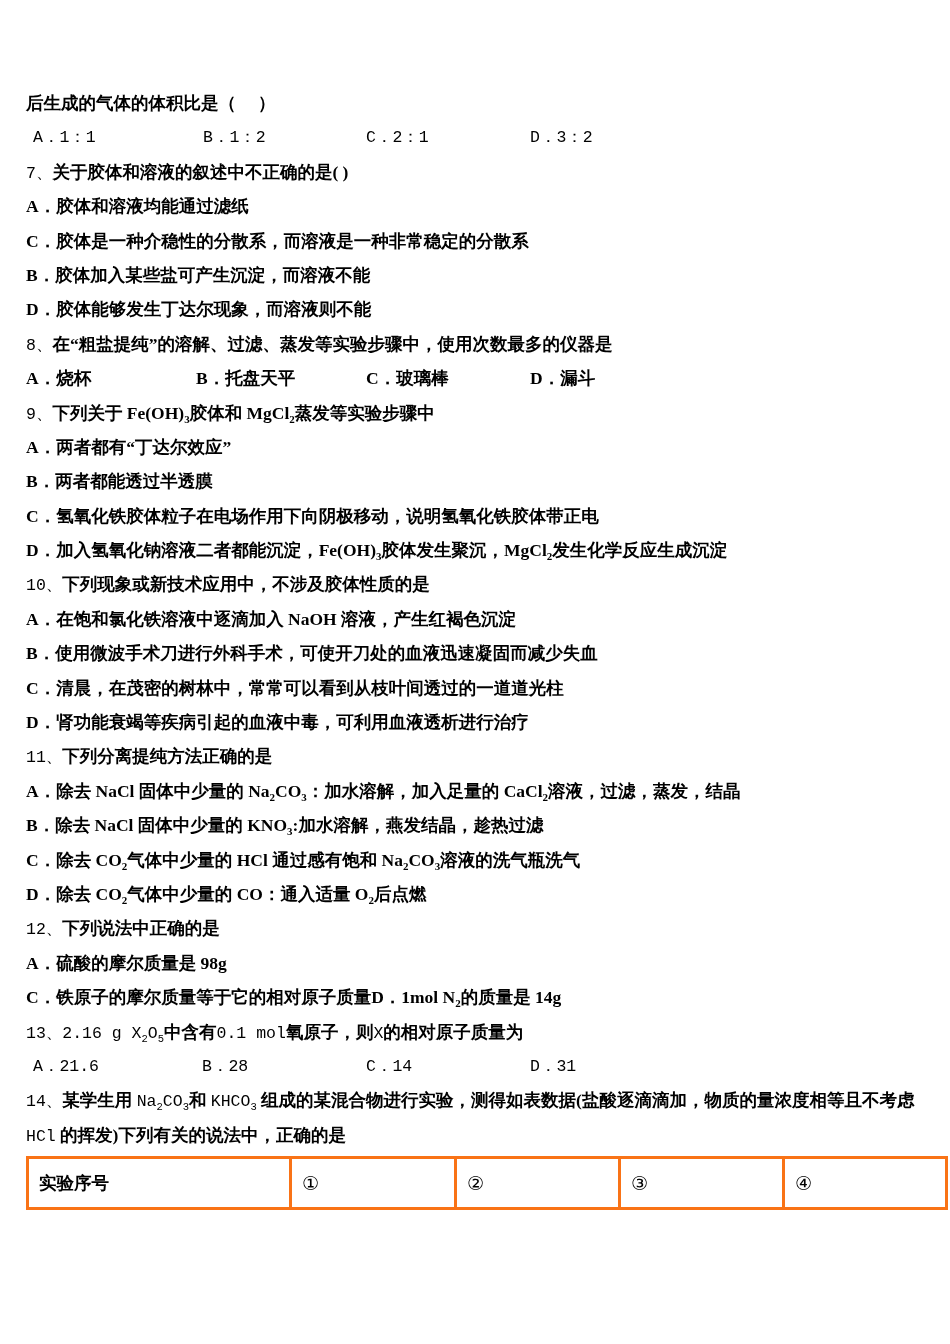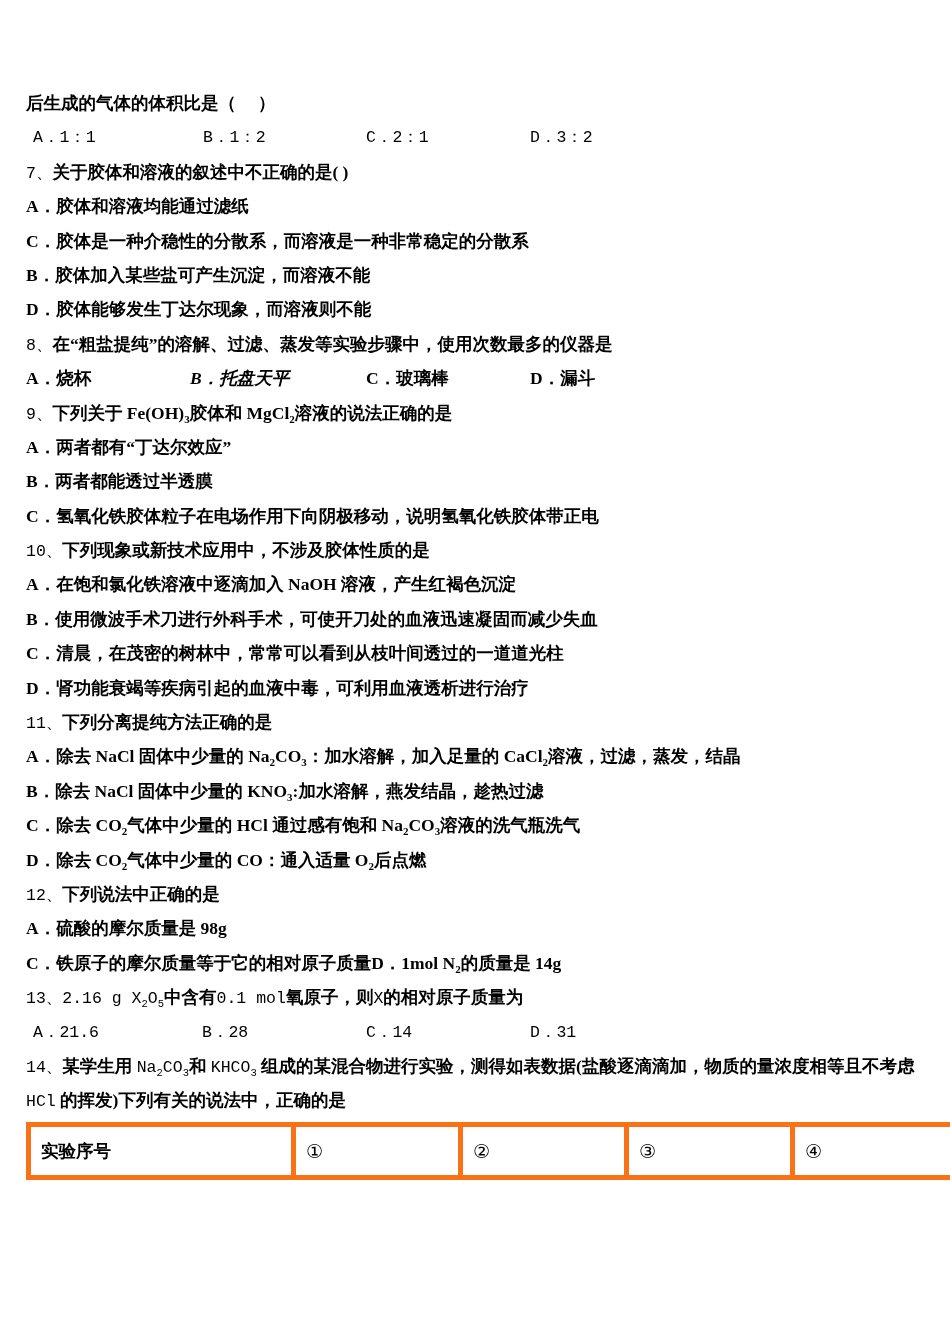--- a/index.html
+++ b/index.html
@@ -33,21 +33,21 @@
   .seg-ms { font-family: "Liberation Mono", "DejaVu Sans Mono", monospace; font-weight: 400; font-size: 10.5px; vertical-align: -4px; }
   
   table.exp {
     margin-top: 4px;
     border-collapse: collapse;
     table-layout: fixed;
     width: 858px;
     border: 2px solid #1c1c1c;
   }
   table.exp td {
-    border: 5px solid #f97316;
+    border: 3px solid #f97316;
     height: 48px;
     padding: 0 0 0 10px;
     vertical-align: middle;
     overflow: hidden;
   }
   td.cell-label {
     font-family: "Liberation Serif", "DejaVu Serif", serif;
     font-weight: 700;
     font-size: 17.5px;
   }
@@ -70,28 +70,29 @@
         <span class="col" style="left: 504px;"><span class="seg-m">D．3：2</span></span>
       </div>
       <div class="line"><span class="seg-m">7、</span><span class="seg-c">关于胶体和溶液的叙述中不正确的是</span><span class="seg-l">( )</span></div>
       <div class="line"><span class="seg-l">A．</span><span class="seg-c">胶体和溶液均能通过滤纸</span></div>
       <div class="line"><span class="seg-l">C．</span><span class="seg-c">胶体是一种介稳性的分散系，而溶液是一种非常稳定的分散系</span></div>
       <div class="line"><span class="seg-l">B．</span><span class="seg-c">胶体加入某些盐可产生沉淀，而溶液不能</span></div>
       <div class="line"><span class="seg-l">D．</span><span class="seg-c">胶体能够发生丁达尔现象，而溶液则不能</span></div>
       <div class="line"><span class="seg-m">8、</span><span class="seg-c">在“粗盐提纯”的溶解、过滤、蒸发等实验步骤中，使用次数最多的仪器是</span></div>
       <div class="line">
         <span class="col" style="left: 0px;"><span class="seg-l">A．</span><span class="seg-c">烧杯</span></span>
-        <span class="col" style="left: 164px; font-style: italic;"><span class="seg-l">B．</span><span class="seg-c">托盘天平</span></span>
+        <span class="col" style="left: 170px;"><span class="seg-l">B．</span><span class="seg-c">托盘天平</span></span>
         <span class="col" style="left: 340px;"><span class="seg-l">C．</span><span class="seg-c">玻璃棒</span></span>
         <span class="col" style="left: 504px;"><span class="seg-l">D．</span><span class="seg-c">漏斗</span></span>
       </div>
-      <div class="line"><span class="seg-m">9、</span><span class="seg-c">下列关于 </span><span class="seg-l">Fe(OH)</span><span class="seg-ls">3</span><span class="seg-c">胶体和 </span><span class="seg-l">MgCl</span><span class="seg-ls">2</span><span class="seg-c">溶液的说法正确的是</span></div>
+      <div class="line"><span class="seg-m">9、</span><span class="seg-c">下列关于 </span><span class="seg-l">Fe(OH)</span><span class="seg-ls">3</span><span class="seg-c">胶体和 </span><span class="seg-l">MgCl</span><span class="seg-ls">2</span><span class="seg-c">蒸发等实验步骤中</span></div>
       <div class="line"><span class="seg-l">A．</span><span class="seg-c">两者都有“丁达尔效应”</span></div>
       <div class="line"><span class="seg-l">B．</span><span class="seg-c">两者都能透过半透膜</span></div>
       <div class="line"><span class="seg-l">C．</span><span class="seg-c">氢氧化铁胶体粒子在电场作用下向阴极移动，说明氢氧化铁胶体带正电</span></div>
+      <div class="line"><span class="seg-l">D．</span><span class="seg-c">加入氢氧化钠溶液二者都能沉淀，</span><span class="seg-l">Fe(OH)</span><span class="seg-ls">3</span><span class="seg-c">胶体发生聚沉，</span><span class="seg-l">MgCl</span><span class="seg-ls">2</span><span class="seg-c">发生化学反应生成沉淀</span></div>
       <div class="line"><span class="seg-m">10、</span><span class="seg-c">下列现象或新技术应用中，不涉及胶体性质的是</span></div>
       <div class="line"><span class="seg-l">A．</span><span class="seg-c">在饱和氯化铁溶液中逐滴加入 </span><span class="seg-l">NaOH</span><span class="seg-c"> 溶液，产生红褐色沉淀</span></div>
       <div class="line"><span class="seg-l">B．</span><span class="seg-c">使用微波手术刀进行外科手术，可使开刀处的血液迅速凝固而减少失血</span></div>
       <div class="line"><span class="seg-l">C．</span><span class="seg-c">清晨，在茂密的树林中，常常可以看到从枝叶间透过的一道道光柱</span></div>
       <div class="line"><span class="seg-l">D．</span><span class="seg-c">肾功能衰竭等疾病引起的血液中毒，可利用血液透析进行治疗</span></div>
       <div class="line"><span class="seg-m">11、</span><span class="seg-c">下列分离提纯方法正确的是</span></div>
       <div class="line"><span class="seg-l">A．</span><span class="seg-c">除去 </span><span class="seg-l">NaCl</span><span class="seg-c"> 固体中少量的 </span><span class="seg-l">Na</span><span class="seg-ls">2</span><span class="seg-l">CO</span><span class="seg-ls">3</span><span class="seg-c">：加水溶解，加入足量的 </span><span class="seg-l">CaCl</span><span class="seg-ls">2</span><span class="seg-c">溶液，过滤，蒸发，结晶</span></div>
       <div class="line"><span class="seg-l">B．</span><span class="seg-c">除去 </span><span class="seg-l">NaCl</span><span class="seg-c"> 固体中少量的 </span><span class="seg-l">KNO</span><span class="seg-ls">3</span><span class="seg-l">:</span><span class="seg-c">加水溶解，燕发结晶，趁热过滤</span></div>
       <div class="line"><span class="seg-l">C．</span><span class="seg-c">除去 </span><span class="seg-l">CO</span><span class="seg-ls">2</span><span class="seg-c">气体中少量的 </span><span class="seg-l">HCl</span><span class="seg-c"> 通过感有饱和 </span><span class="seg-l">Na</span><span class="seg-ls">2</span><span class="seg-l">CO</span><span class="seg-ls">3</span><span class="seg-c">溶液的洗气瓶洗气</span></div>
       <div class="line"><span class="seg-l">D．</span><span class="seg-c">除去 </span><span class="seg-l">CO</span><span class="seg-ls">2</span><span class="seg-c">气体中少量的 </span><span class="seg-l">CO</span><span class="seg-c">：通入适量 </span><span class="seg-l">O</span><span class="seg-ls">2</span><span class="seg-c">后点燃</span></div>

